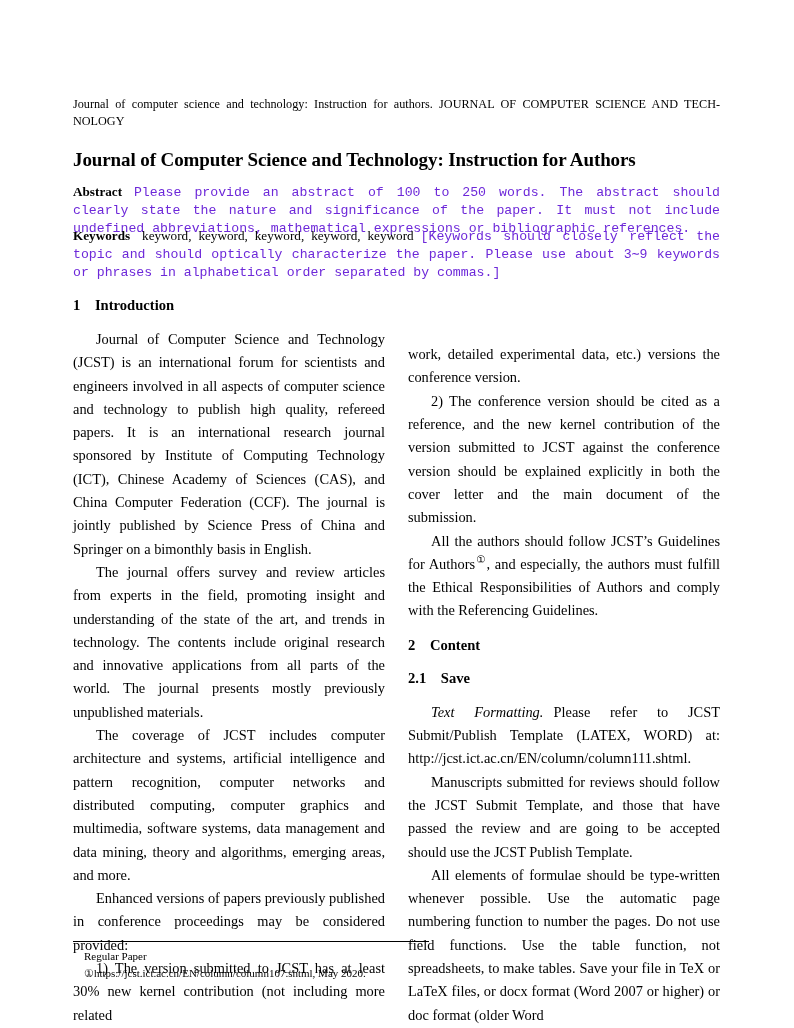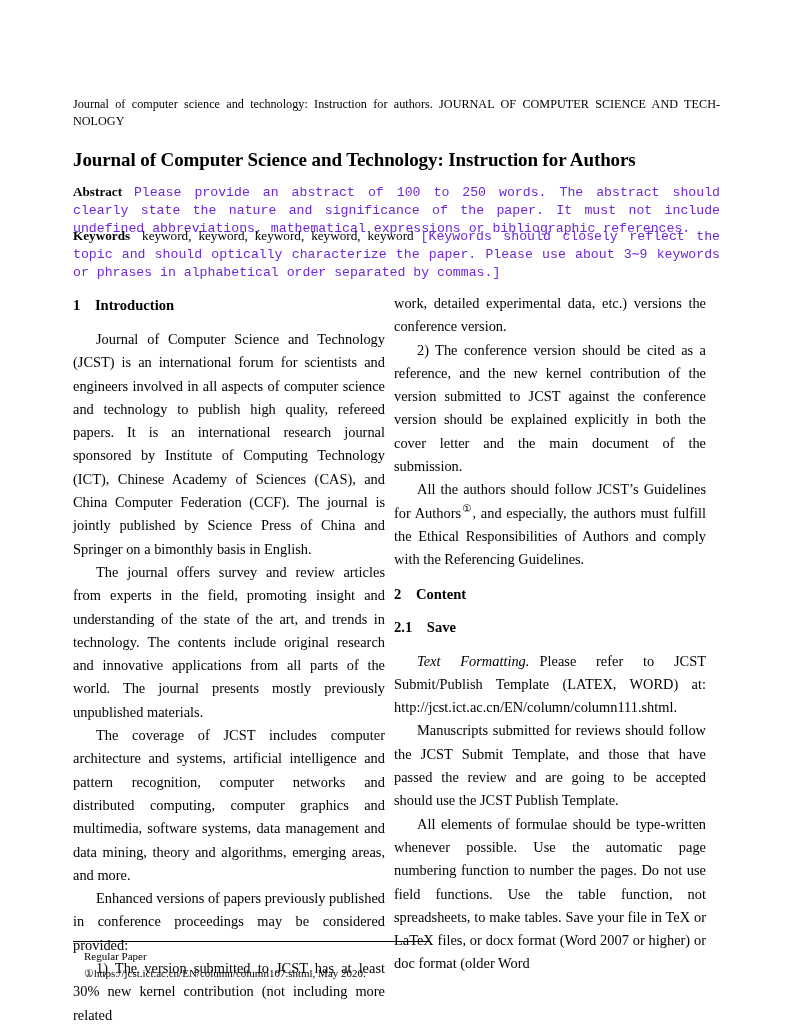--- a/index.html
+++ b/index.html
@@ -32,22 +32,22 @@
     margin: 0;
   }
   .abstract { top: 184px; }
   .keywords { top: 228px; }
   .blabel { font-weight: bold; }
   .gap { margin-left: 0.9em; }
   .blue { color: #6d28d9; font-family: Liberation Mono, monospace; }
 
   .body {
     position: absolute; top: 292px; left: 0; width: 647px;
-    display: flex; gap: 9px;
-    font-size: 14.4px; line-height: 23.3px; text-align: justify;
+    display: flex; gap: 23px;
+    font-size: 14.4px; line-height: 23.3px; text-align: justify; align-items: flex-end;
   }
   .col { width: 312px; }
   .col p { margin: 0; }
   .ind { text-indent: 23px; }
   .sec {
     margin: 12px 0 13px 0;
     font-size: 14.6px; font-weight: bold; line-height: 20px;
     text-align: left;
   }
   .sec.first { margin-top: 3px; }

